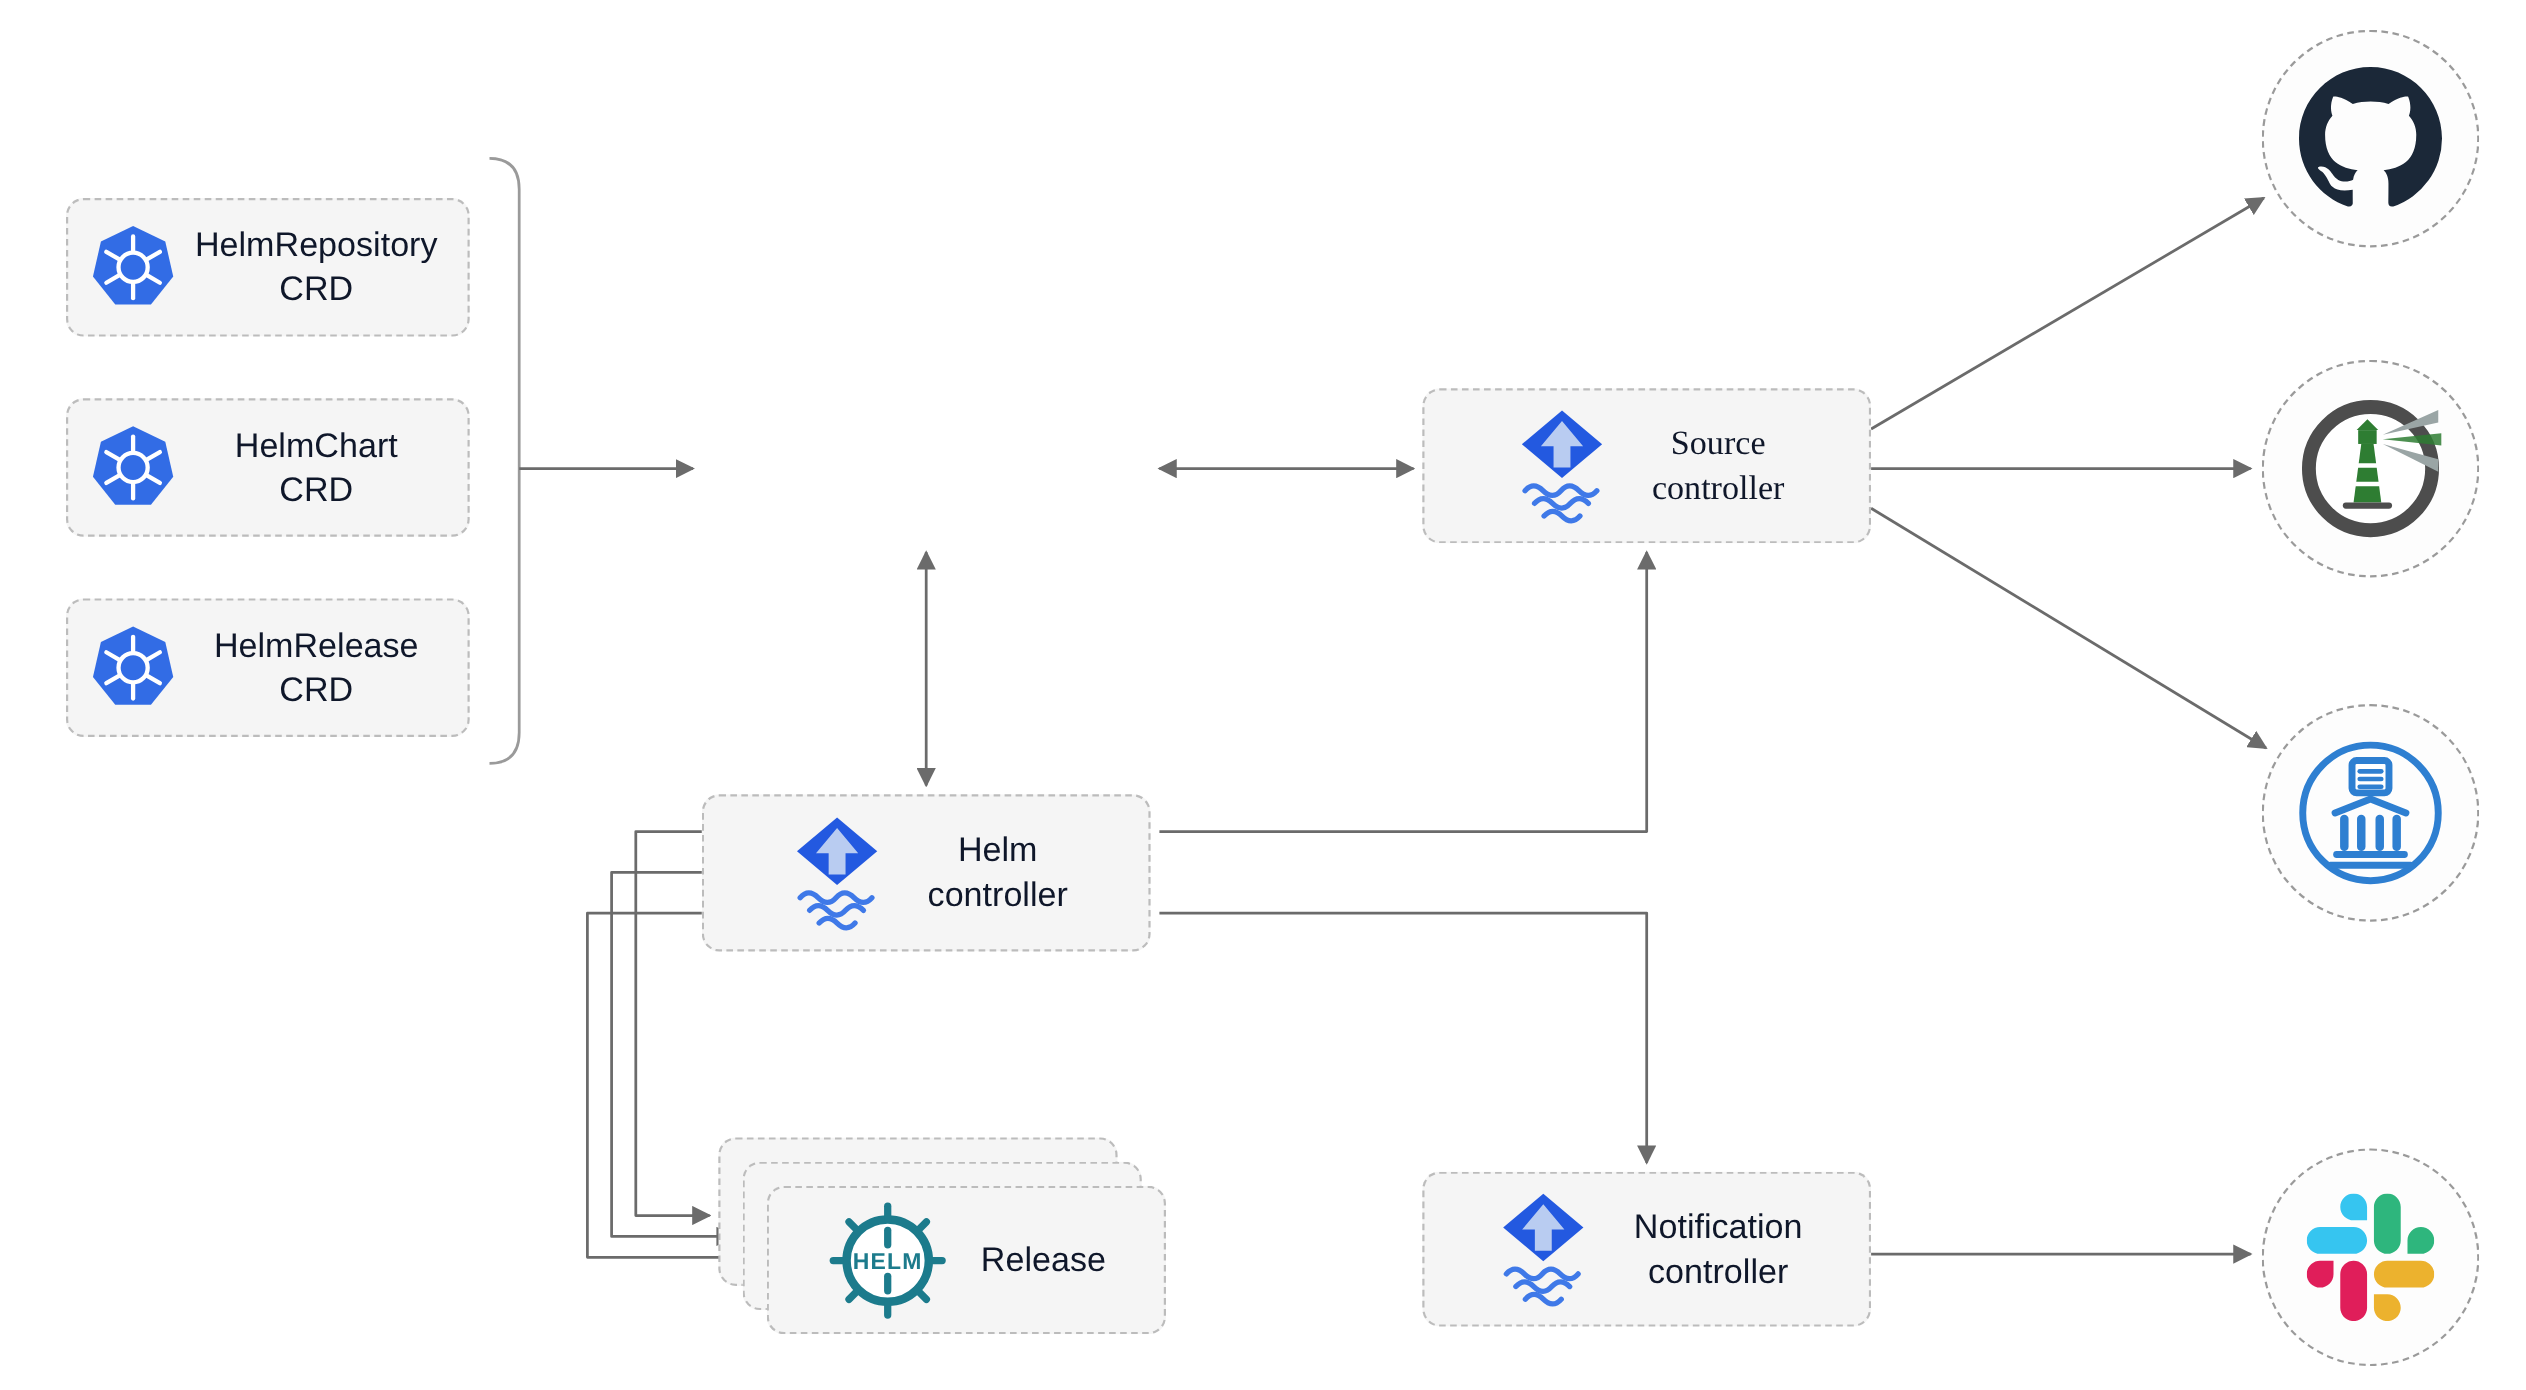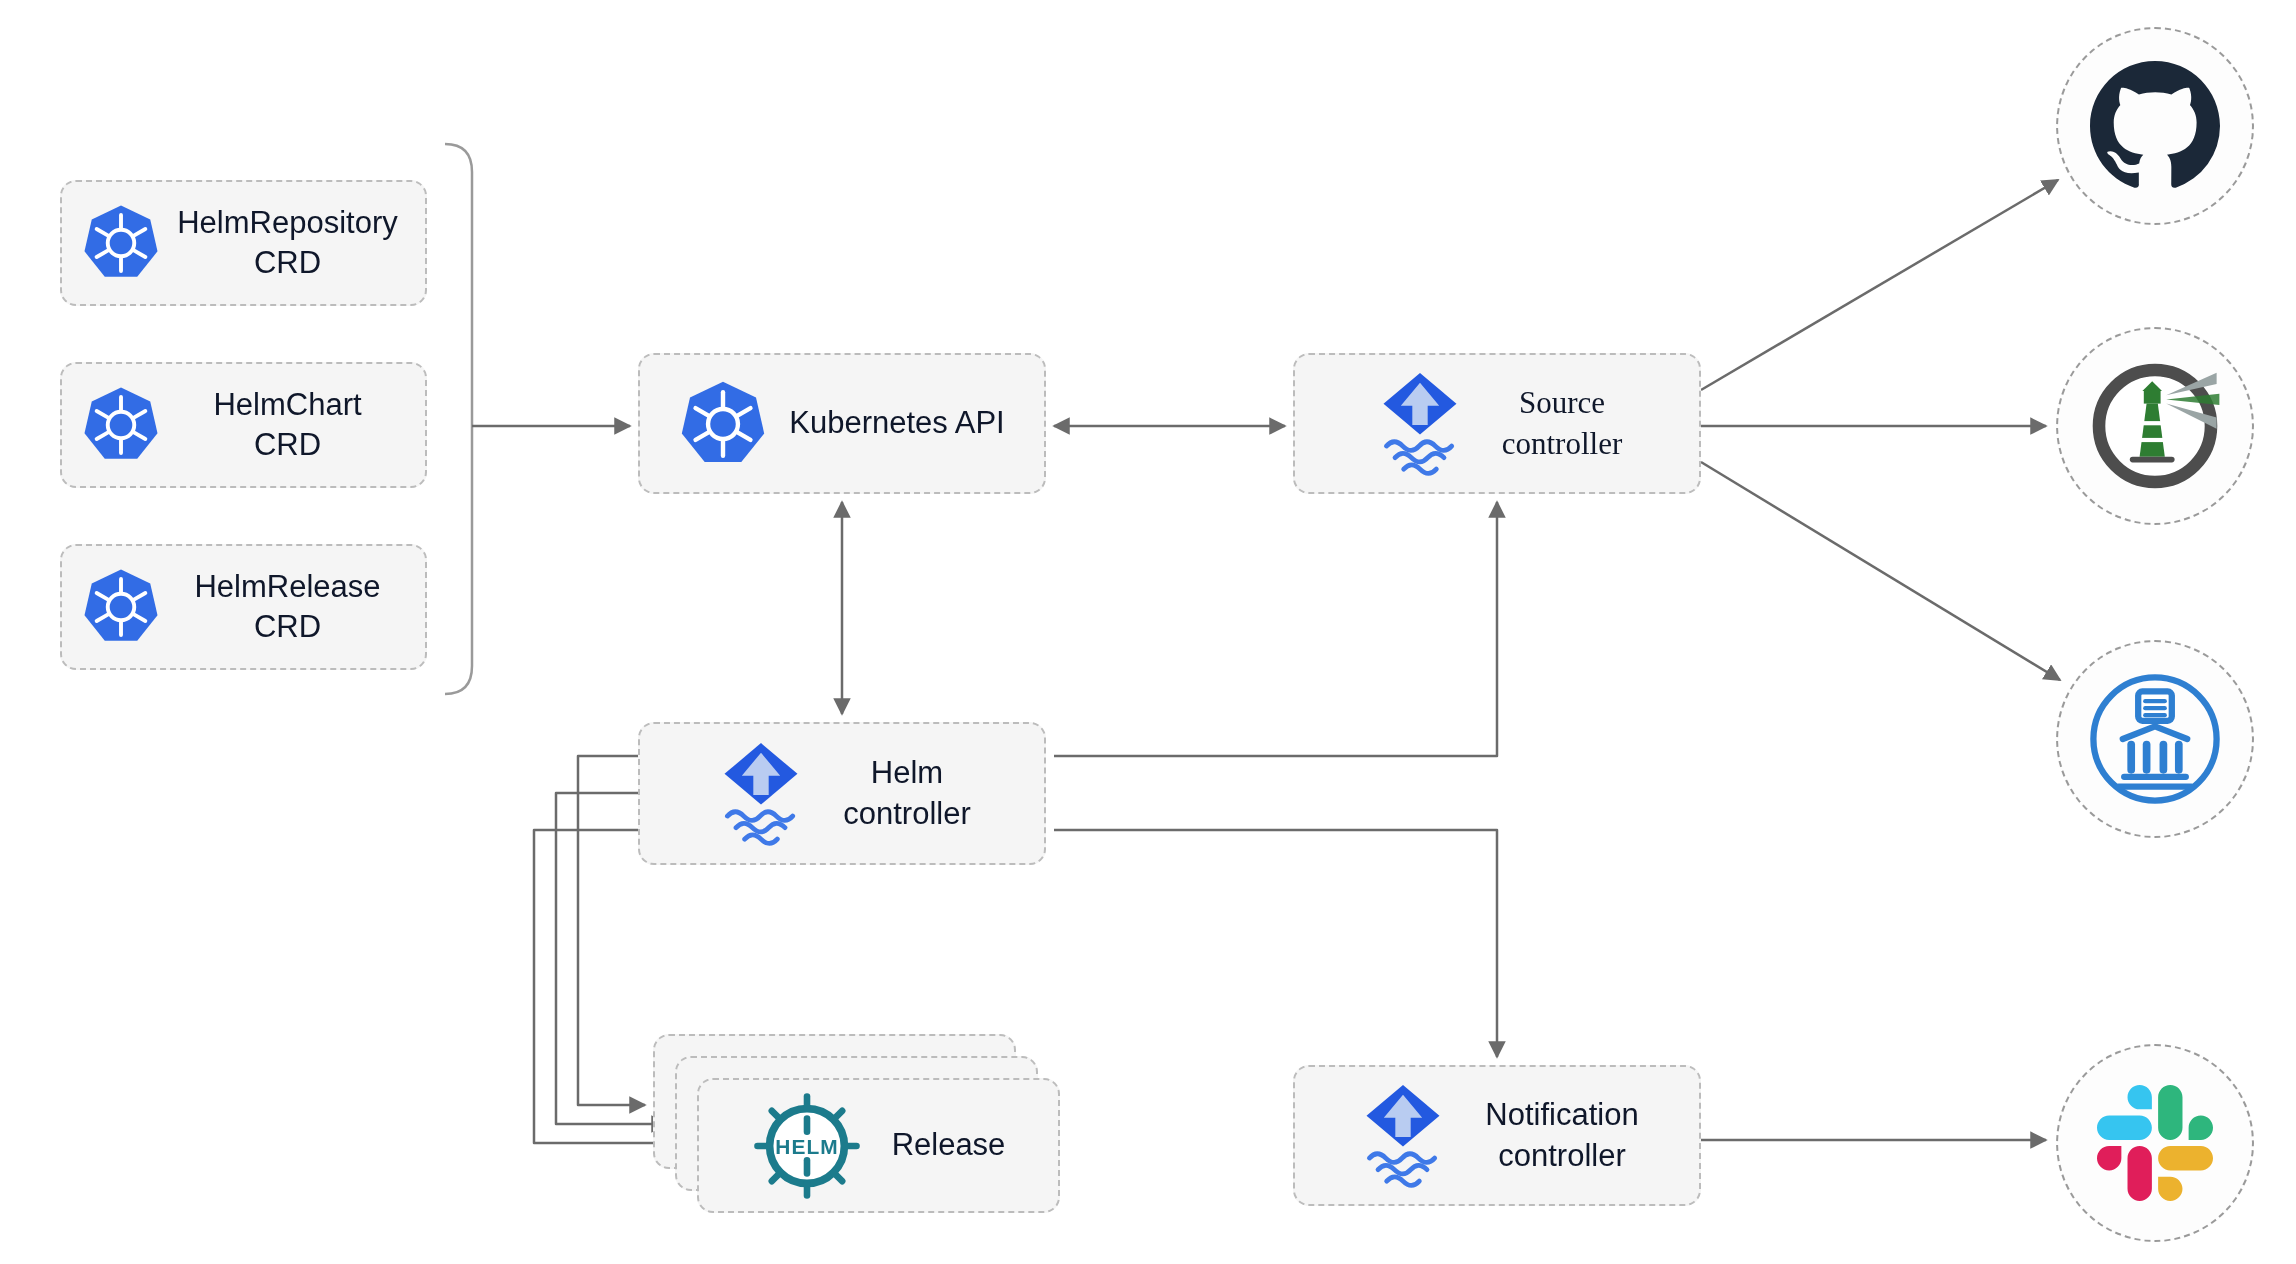--- a/index.html
+++ b/index.html
@@ -115,37 +115,20 @@
             <line x1="50" y1="69" x2="50" y2="86"></line>
           <line x1="33.5" y1="59.5" x2="18.8" y2="68"></line>
             <line x1="33.5" y1="40.5" x2="18.8" y2="32"></line>
         </g>
       </svg>
     </span>
     <span class="node-label">HelmRelease
 CRD</span>
   </div>
 
-  <div class="node" style="left:638px; top:353px; width:408px; height:141px; gap:22px;">
-    <span class="icon-wrap">
-      <svg width="88" height="88" viewBox="0 0 100 100">
-        <polygon points="50,2 87.5,20 96.8,60.7 70.8,93.3 29.2,93.3 3.2,60.7 12.5,20" style="fill:var(--kubernetes-blue,#326ce5)"></polygon>
-        <g style="stroke:#fff;stroke-width:5;fill:none;stroke-linecap:round">
-          <circle cx="50" cy="50" r="17"></circle>
-          <line x1="50" y1="31" x2="50" y2="14"></line>
-            <line x1="66.5" y1="40.5" x2="81.2" y2="32"></line>
-          <line x1="66.5" y1="59.5" x2="81.2" y2="68"></line>
-            <line x1="50" y1="69" x2="50" y2="86"></line>
-          <line x1="33.5" y1="59.5" x2="18.8" y2="68"></line>
-            <line x1="33.5" y1="40.5" x2="18.8" y2="32"></line>
-        </g>
-      </svg>
-    </span>
-    <span class="node-label">Kubernetes API</span>
-  </div>
 
   <div class="node" style="left:1293px; top:353px; width:408px; height:141px; gap:34px;font-family:Liberation Serif, serif;">
     <span class="icon-wrap">
       <svg width="96" height="106" viewBox="0 0 100 110">
         <polygon points="50,2 88,34 50,66 12,34" style="fill:var(--flux-blue,#2359e0)"></polygon>
         <polygon points="50,12 70,36 58,36 58,56 42,56 42,36 30,36" style="fill:var(--flux-arrow-light,#b9ccf1)"></polygon>
         <g style="stroke:var(--flux-wave,#3f79e8);stroke-width:5;fill:none;stroke-linecap:round">
           <path d="M 15 78 q 8 -9 17 0 t 17 0 t 17 0 t 17 0"></path>
           <path d="M 24 90 q 8 -9 17 0 t 17 0 t 17 0"></path>
           <path d="M 33 102 q 8 -9 17 0 t 17 0"></path>

